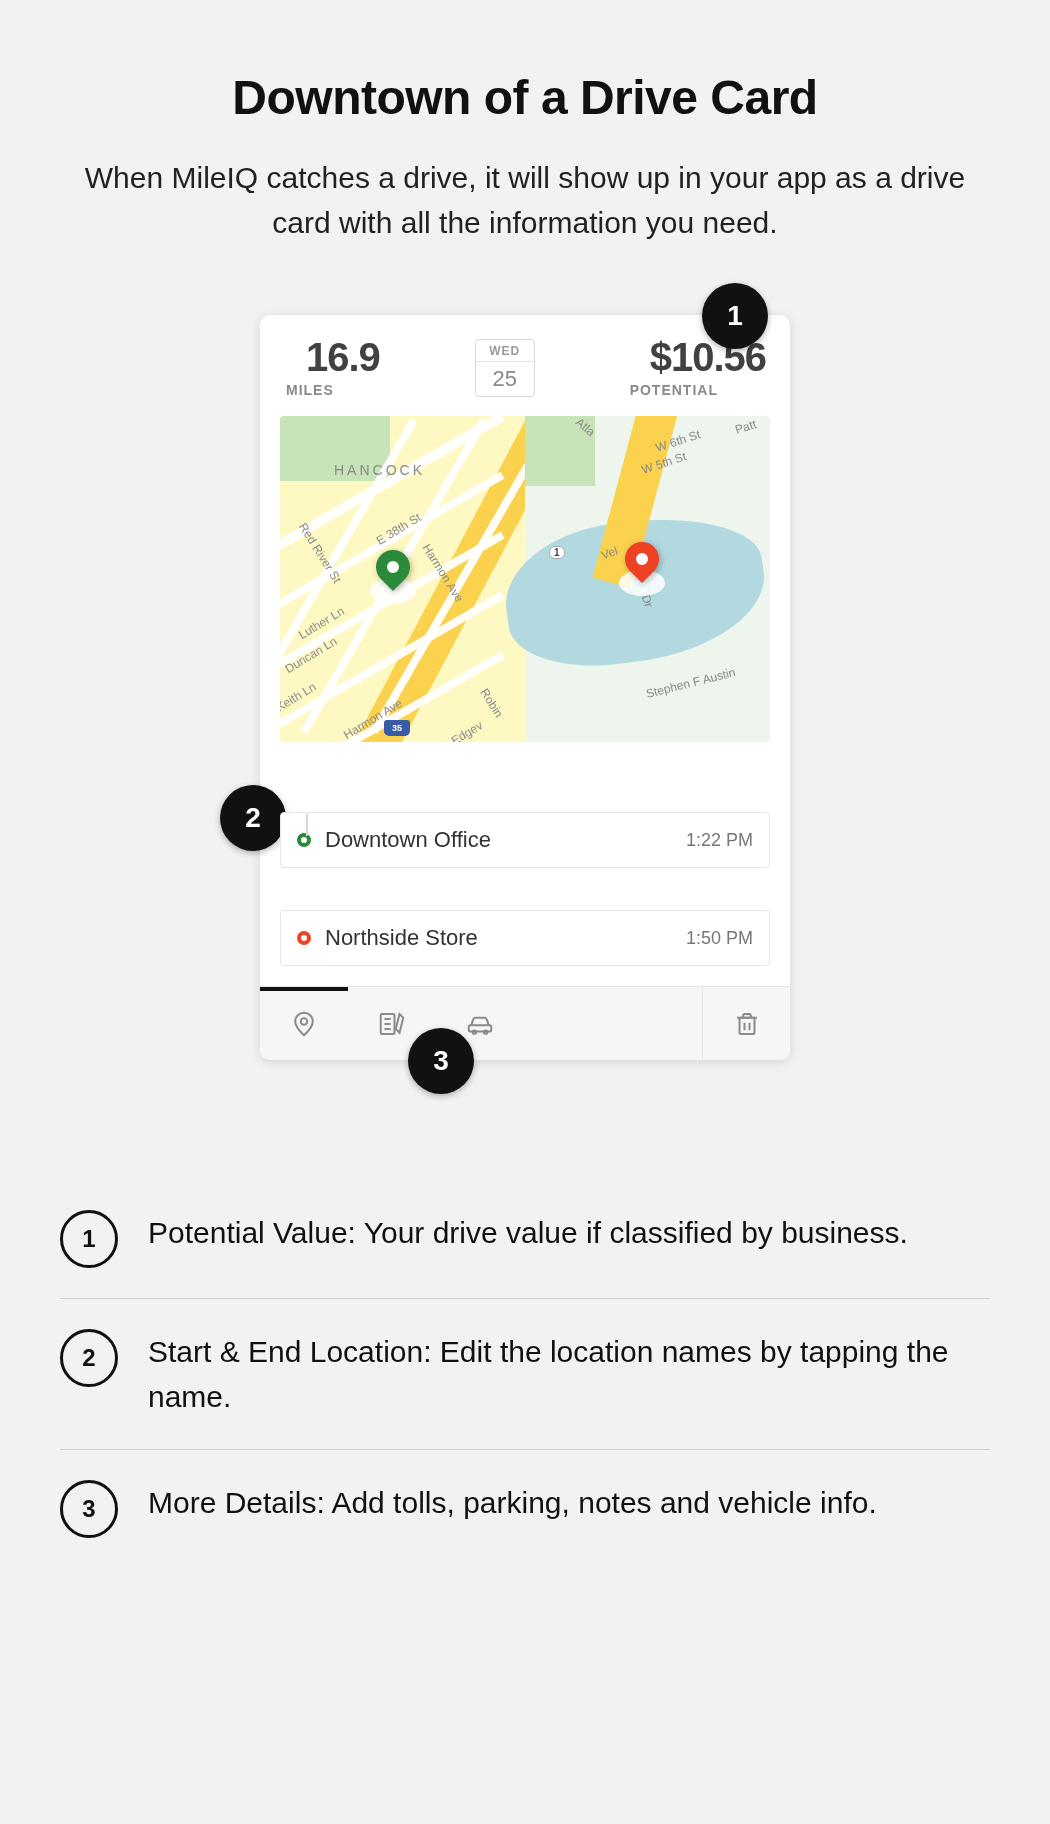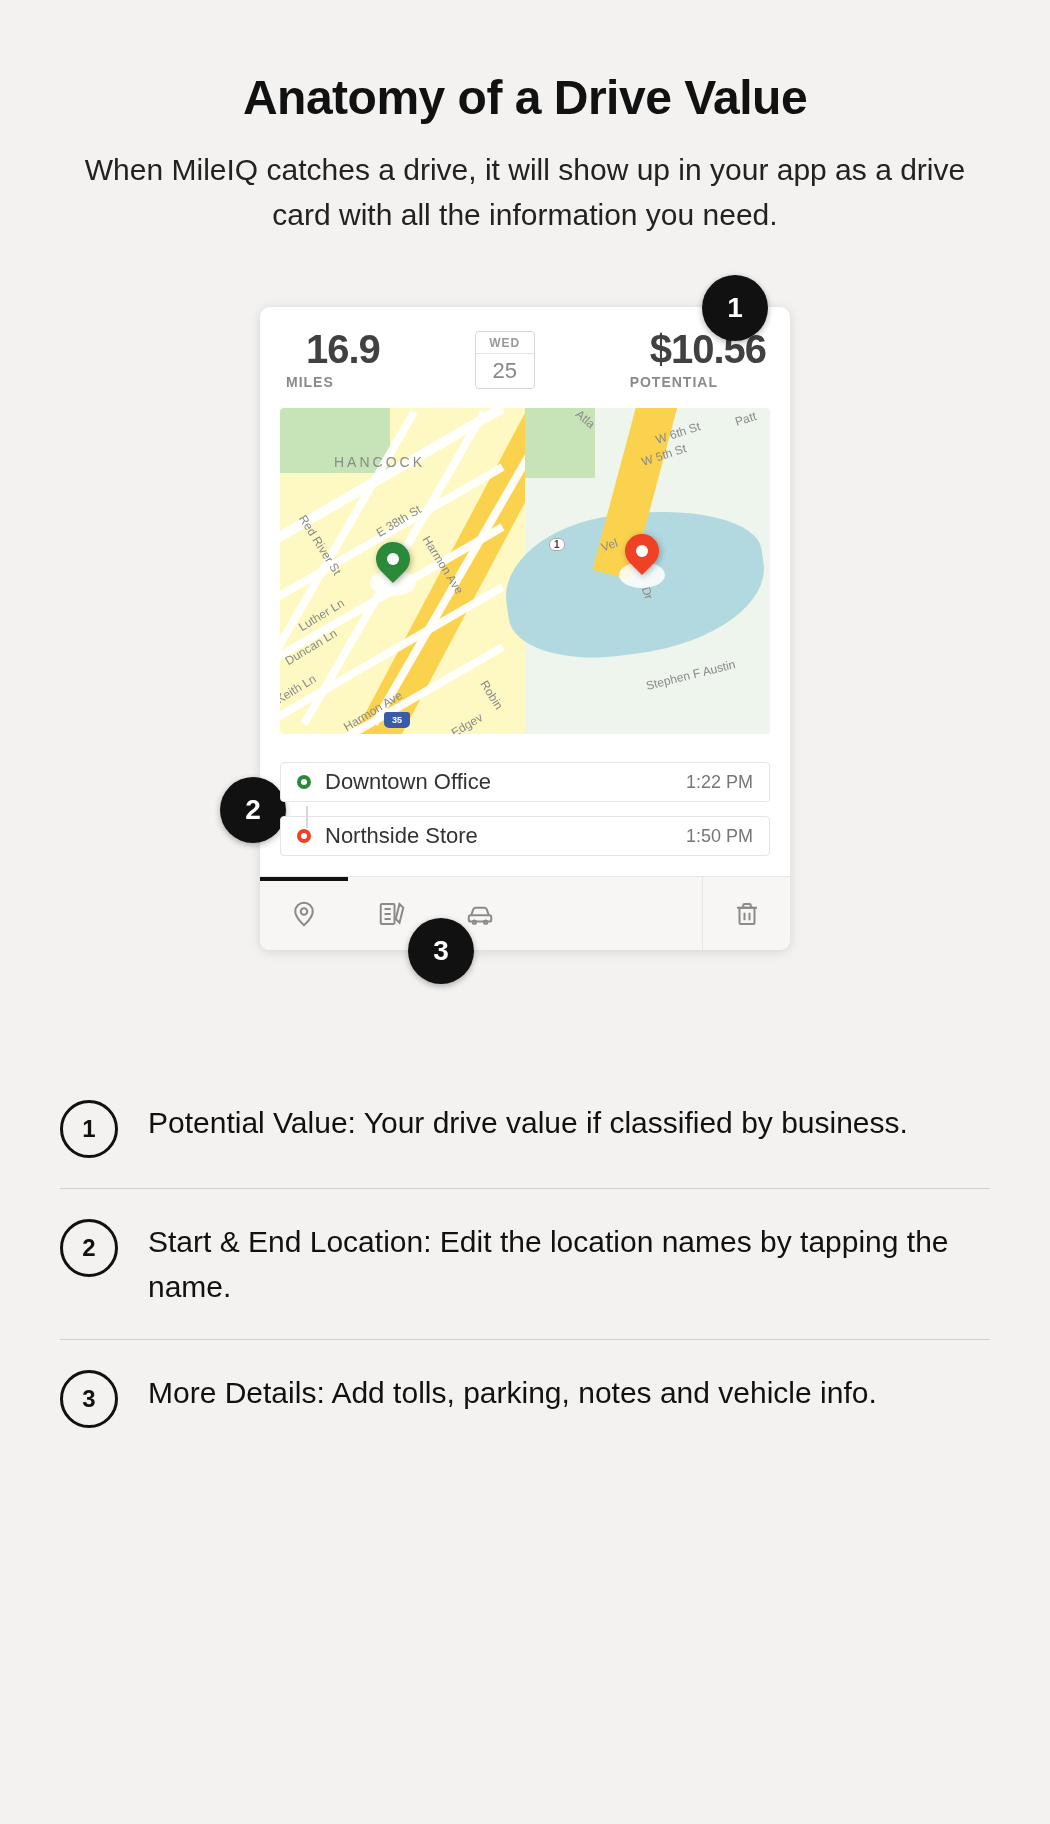--- a/index.html
+++ b/index.html
@@ -19,21 +19,21 @@
     font-weight: 800;
     font-size: 48px;
     letter-spacing: -0.5px;
     margin-top: 10px;
   }
   .subtitle {
     text-align: center;
     font-size: 30px;
     font-weight: 400;
     line-height: 1.5;
-    margin-top: 22px;
+    margin-top: 30px;
     color: #222;
   }
 
   .card-wrap {
     position: relative;
     margin: 70px auto 0 auto;
     width: 530px;
   }
   .card {
     width: 530px;
@@ -132,22 +132,22 @@
   }
   .pin-green { background:#2a8a3a; top:134px; left:96px; }
   .pin-red   { background:#ef4123; top:126px; left:100px; }
   .pin-halo { position:absolute; width:46px; height:26px; background:rgba(255,255,255,0.85); border-radius:50%; }
   .halo-g { top:162px; left:90px; }
   .halo-r { top:154px; left:94px; }
 
   .locations { padding: 28px 20px 20px 20px; position:relative; }
   .loc-row {
     display:flex; align-items:center; justify-content:space-between;
-    border:1px solid #e4e4e4; border-radius:4px; height:40px;
-    padding:0 16px; background:#fff; margin-bottom:14px;
+    border:1px solid #e4e4e4; border-radius:4px; height:56px;
+    padding:0 16px; background:#fff; margin-bottom:14px;margin-top:42px;
   }
   .loc-row:last-child { margin-bottom:0; }
   .loc-left { display:flex; align-items:center; gap:14px; }
   .dot { width:14px; height:14px; border-radius:50%; border:4px solid; background:#fff; }
   .dot-green { border-color:#2a8a3a; }
   .dot-red { border-color:#ef4123; }
   .loc-name { font-size:22px; color:#333; }
   .loc-time { font-size:18px; color:#777; }
   .loc-connector { position:absolute; left:46px; top:72px; width:2px; height:22px; background:#d8d8d8; }
 
@@ -179,21 +179,21 @@
     display:flex; align-items:center; justify-content:center;
     font-weight:700; font-size:24px;
   }
   .legend-text { font-size:30px; line-height:1.5; }
   .legend-text b { font-weight:400; }
 </style>
 </head>
 <body>
 
 <div class="page">
-  <h1 class="title">Anatomy of a Drive Value</h1>
+  <h1 class="title">Downtown of a Drive Card</h1>
   <p class="subtitle">When MileIQ catches a drive, it will show up in your app as a drive card with all the information you need.</p>
 
   <div class="card-wrap">
 
     <div class="badge badge-1">1</div>
     <div class="badge badge-2">2</div>
     <div class="badge badge-3">3</div>
 
     <div class="card">
       <div class="card-header">

